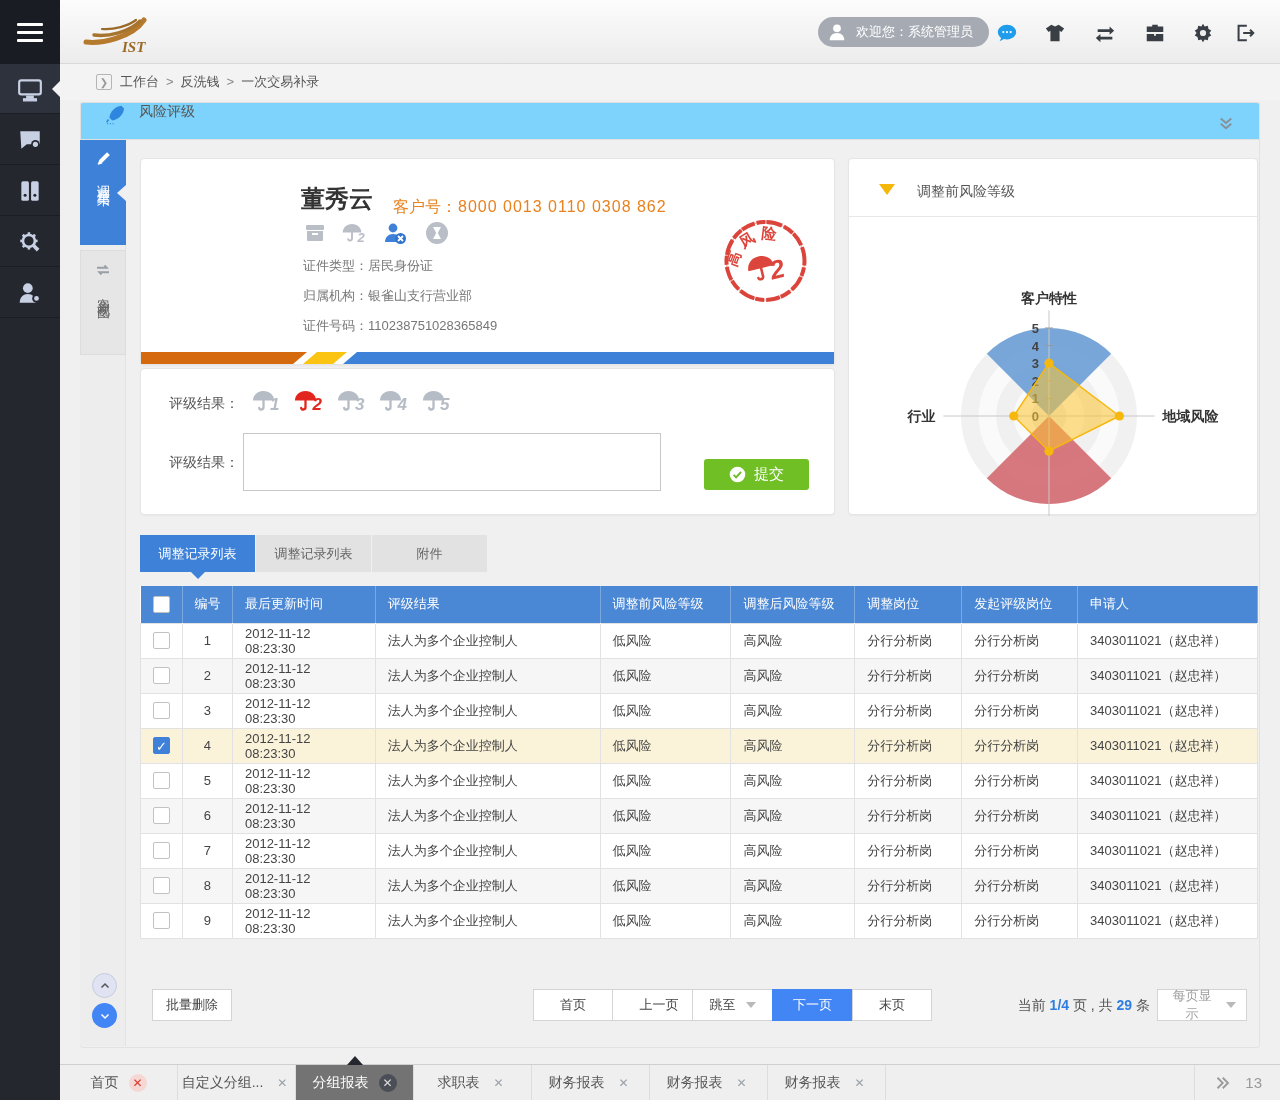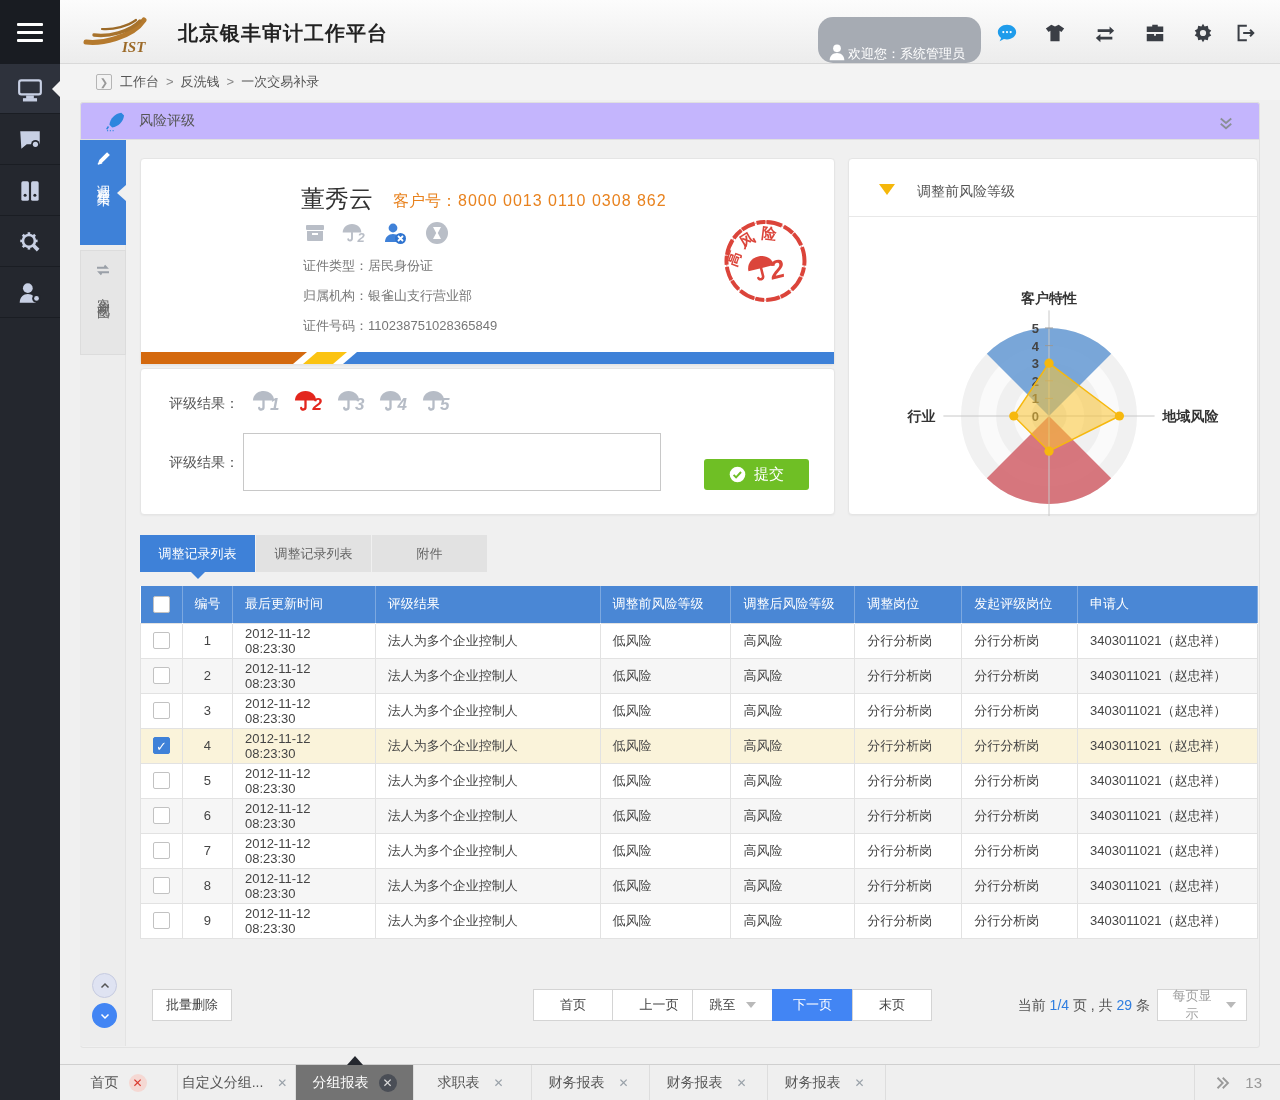--- a/index.html
+++ b/index.html
@@ -10,44 +10,44 @@
   #sidebar{left:0;top:0;width:60px;height:1100px;background:#24272e}
   #hamburger{left:0;top:0;width:60px;height:64px;background:#191c22;display:flex;align-items:center;justify-content:center;cursor:pointer}
   #hamburger i{display:block;width:26px;height:3px;background:#fff;border-radius:1px;box-shadow:0 8px 0 #fff,0 -8px 0 #fff}
   .snav{position:absolute;left:0;width:60px;height:50px;display:flex;align-items:center;justify-content:center;border-bottom:1px solid #1a1d23;cursor:pointer}
   .snav.sel{background:#2e323c}
   .snav svg{width:26px;height:26px;fill:#c8d0e4;stroke:#c8d0e4}
   .notch-r{position:absolute;width:0;height:0;border-top:8px solid transparent;border-bottom:8px solid transparent}
   
   #header{left:60px;top:0;width:1220px;height:64px;background:linear-gradient(#fcfcfc,#ececec);border-bottom:1px solid #d9d9d9}
   #app-title{position:absolute;left:118px;top:20px;font-size:20px;font-weight:bold;color:#222;letter-spacing:1px}
-  #user-pill{position:absolute;left:758px;top:17px;height:46px;padding:0 16px 0 8px;background:#a6abb3;border-radius:15px;display:flex;align-items:flex-end;color:#fff;font-size:13px;cursor:pointer}
+  #user-pill{position:absolute;left:758px;top:17px;height:30px;padding:0 16px 0 8px;background:#a6abb3;border-radius:15px;display:flex;align-items:center;gap:8px;color:#fff;font-size:13px;cursor:pointer}
   .hicon{position:absolute;top:20px;width:26px;height:26px;display:flex;align-items:center;justify-content:center;cursor:pointer}
   .hicon svg{width:22px;height:22px}
   
   #crumbbar{left:60px;top:64px;width:1220px;height:36px;background:#f3f3f3;display:flex;align-items:center;font-size:13px;color:#555}
   .crumb{cursor:pointer}
   .sep{margin:0 7px;color:#888}
   
   #panel{left:80px;top:102px;width:1180px;height:946px;border:1px solid #e2e2e2;background:#f0f0f0;border-radius:3px}
-  #panelbar{left:80px;top:102px;width:1180px;height:38px;background:#c4b5fd;border:1px solid #e0e0e0;border-radius:3px 3px 0 0;display:flex;align-items:center}
+  #panelbar{left:80px;top:102px;width:1180px;height:38px;background:#7dd3fc;border:1px solid #e0e0e0;border-radius:3px 3px 0 0;display:flex;}
   #paneltitle{font-size:14px;color:#555;margin-left:14px}
   
   #stripbg{left:80px;top:140px;width:46px;height:906px;background:#ededed;border-right:1px solid #e3e3e3}
   .vtab{position:absolute;left:80px;width:46px;cursor:pointer;display:flex;flex-direction:column;align-items:center;padding-top:10px}
   .vtab .vlabel{writing-mode:vertical-rl;letter-spacing:3px;font-size:13px;margin-top:8px}
   #vtab-adjust{top:140px;height:105px;background:#3e81d8;color:#fff}
   #vtab-view{top:250px;height:105px;background:#e6e6e6;color:#666;border:1px solid #dcdcdc}
   .circle-btn{position:absolute;left:92px;width:25px;height:25px;border-radius:50%;display:flex;align-items:center;justify-content:center;cursor:pointer;font-size:12px}
   
   .card{position:absolute;background:#fff;border:1px solid #e5e5e5;border-radius:4px;box-shadow:0 1px 2px rgba(0,0,0,.04)}
   #avatarbox{position:absolute;left:22px;top:18px;width:104px;height:158px;border:1px dashed #cfcfcf;display:flex;flex-direction:column;align-items:center;justify-content:flex-start;padding-top:22px}
   #avatar-caption{color:#999;font-size:14px;margin-top:26px}
-  #cust-name{position:absolute;left:160px;top:24px;font-size:24px;color:#333;font-weight:400}
-  #cust-no{position:absolute;left:252px;top:32px;font-size:16px;color:#e8821e}
+  #cust-name{position:absolute;left:160px;top:24px;font-size:24px;color:#333;font-weight:700}
+  #cust-no{position:absolute;left:252px;top:38px;font-size:16px;color:#e8821e}
   .cust-line{position:absolute;left:162px;font-size:13px;color:#777}
   .cicon{position:absolute;top:60px;width:28px;height:28px;display:flex;align-items:center;justify-content:center;cursor:pointer}
   
   .rlabel{position:absolute;font-size:14px;color:#555}
   #rating-levels{position:absolute;left:110px;top:20px;display:flex;gap:14px}
   .level{display:flex;align-items:flex-end;color:#b6bcc6;cursor:pointer}
   .level b{font-style:italic;font-size:17px;margin-left:-6px;line-height:1}
   .level.sel{color:#e3261d}
   #comment{position:absolute;left:102px;top:64px;width:418px;height:58px;border:1px solid #c8c8c8;resize:none;font-family:inherit;font-size:13px;padding:6px}
   #submit{position:absolute;left:563px;top:90px;width:105px;height:31px;background:#6fbf25;border:none;border-radius:3px;color:#fff;font-size:15px;display:flex;align-items:center;justify-content:center;gap:8px;cursor:pointer}
@@ -62,21 +62,21 @@
   #grid th.ctr,#grid td.ctr{text-align:center;padding:8px}
   #grid td{height:35px;border:1px solid #e2e2e2;padding:0 12px;color:#444}
   #grid tr.even td{background:#f6f6f6}
   #grid tr.sel td{background:#faf3da}
   .cbx{width:17px;height:17px;border:1px solid #c2c2c2;background:#fff;margin:0 auto;border-radius:2px;cursor:pointer}
   .cbx.on{background:#3f81d8;border-color:#3f81d8;color:#fff;font-size:13px;line-height:17px;text-align:center}
   
   .pgbtn{position:absolute;top:989px;height:32px;background:#fff;border:1px solid #d4d4d4;font-size:13px;color:#444;display:flex;align-items:center;justify-content:center;cursor:pointer}
   .pgbtn.blue{background:#4285f4;color:#fff;border-color:#4285f4}
   #pg-info{position:absolute;top:997px;left:985px;width:165px;font-size:14px;color:#555;text-align:right}
-  #pg-info b{color:#2e7de0;font-weight:normal}
+  #pg-info b{color:#2e7de0;font-weight:bold}
   .caret{width:0;height:0;border-left:5px solid transparent;border-right:5px solid transparent;border-top:6px solid #b9b9b9;margin-left:10px}
   
   #bottombar{left:60px;top:1064px;width:1220px;height:36px;background:#efefef;border-top:1px solid #cfcfcf;display:flex;align-items:stretch}
   .btab{width:118px;display:flex;align-items:center;justify-content:center;gap:10px;font-size:14px;color:#555;border-right:1px solid #ddd;cursor:pointer;position:relative}
   .btab .close{width:18px;height:18px;border-radius:50%;display:flex;align-items:center;justify-content:center;font-size:12px;color:#98a0a8;cursor:pointer}
   .btab .close.red{background:#f5d8d3;color:#d9372c}
   .btab.active{background:#737373;color:#fff}
   .btab.active .close{background:#4a4e56;color:#ddd}
   .btab.active:before{content:"";position:absolute;top:-9px;left:50%;margin-left:-8px;border-left:8px solid transparent;border-right:8px solid transparent;border-bottom:9px solid #24272e}
   #btabs-right{margin-left:auto;display:flex;align-items:center;gap:14px;padding:0 18px;border-left:1px solid #ddd;color:#999}
@@ -138,21 +138,20 @@
 
 <header class="abs" id="header">
   <svg class="abs" style="left:20px;top:12px" width="86" height="42" viewBox="0 0 86 42">
     <g fill="none" stroke="#a8732c" stroke-linecap="round">
       <path d="M6 30 C20 32 52 26 64 8" stroke-width="5" stroke="#b57a2e"></path>
       <path d="M14 23 C28 25 50 20 60 9" stroke-width="3.4" stroke="#a8732c"></path>
       <path d="M22 17 C34 18 48 14 56 8" stroke-width="2.2" stroke="#9c6a28"></path>
     </g>
     <text x="42" y="40" font-size="15" font-style="italic" font-weight="bold" fill="#9c6a28" font-family="Liberation Serif,serif">IST</text>
   </svg>
-  <h1 id="app-title">北京银丰审计工作平台</h1>
 
   <div id="user-pill">
     <svg width="22" height="22" viewBox="0 0 24 24">
         <circle cx="12" cy="8" r="4.2" fill="#fff"></circle>
         <path d="M4 21c0-5 3.6-8 8-8s8 3 8 8z" fill="#fff"></path>
       </svg>
     <span>欢迎您：系统管理员</span>
   </div>
 
   <div class="hicon" style="left:934px">

